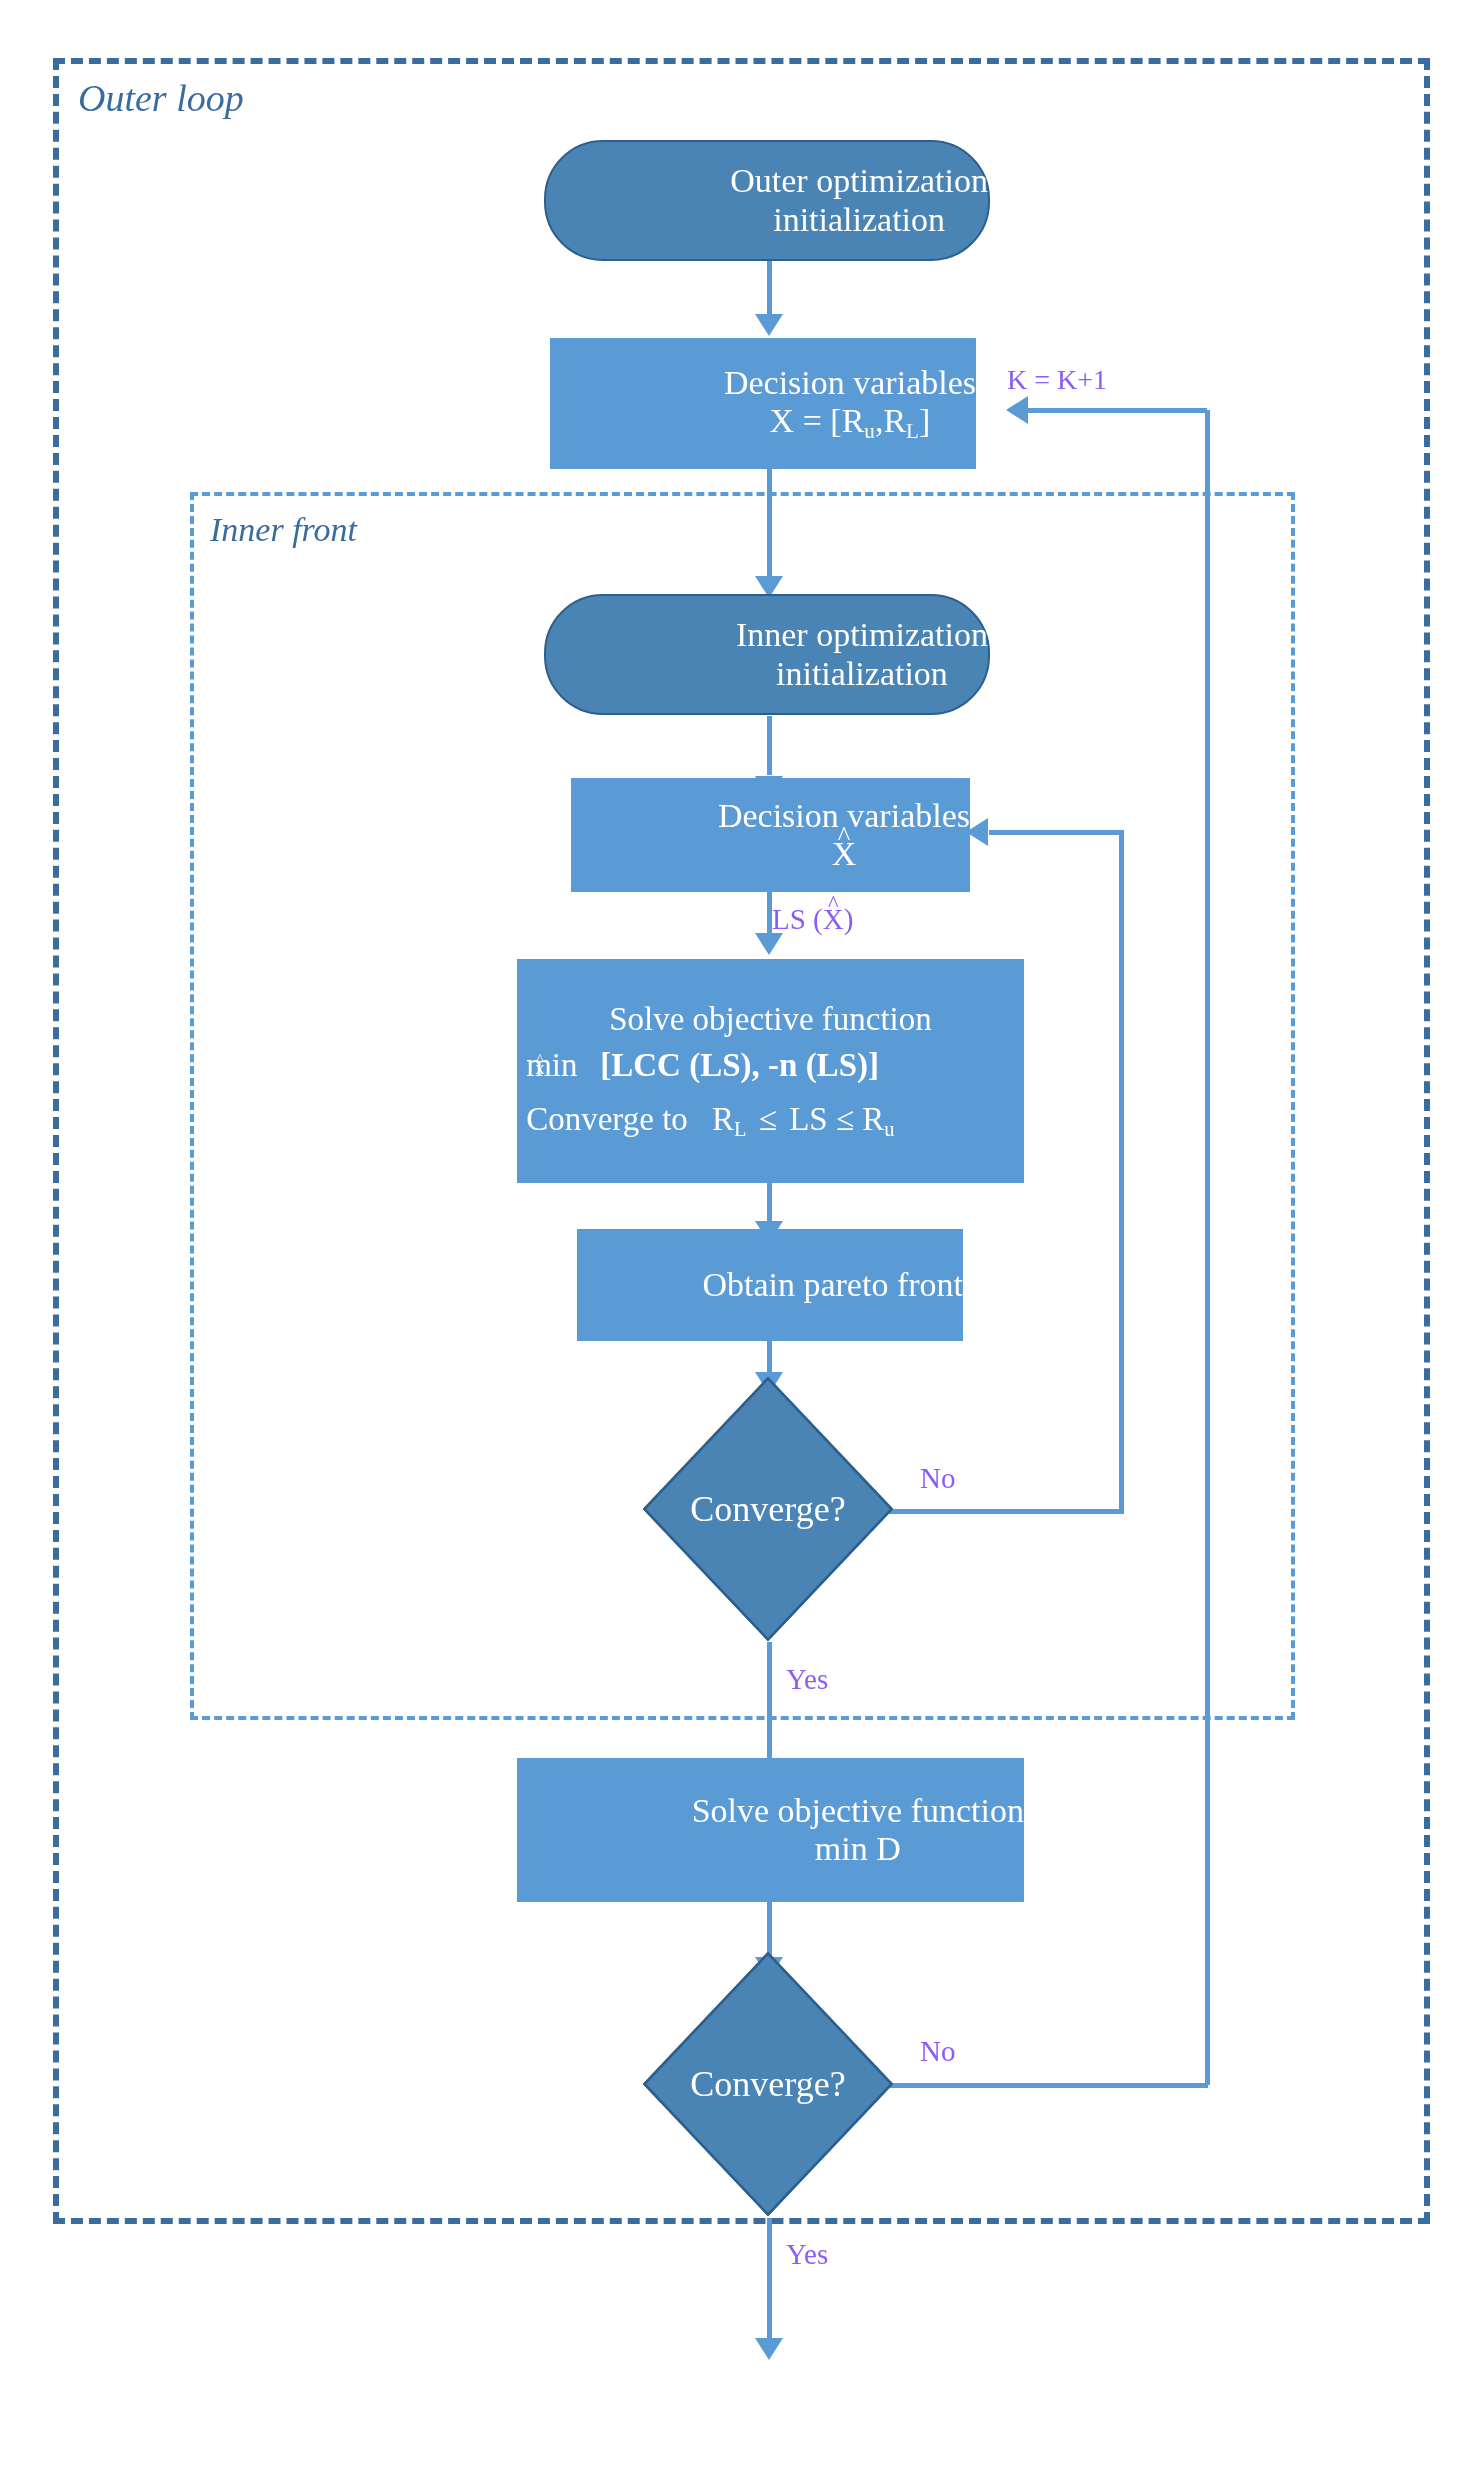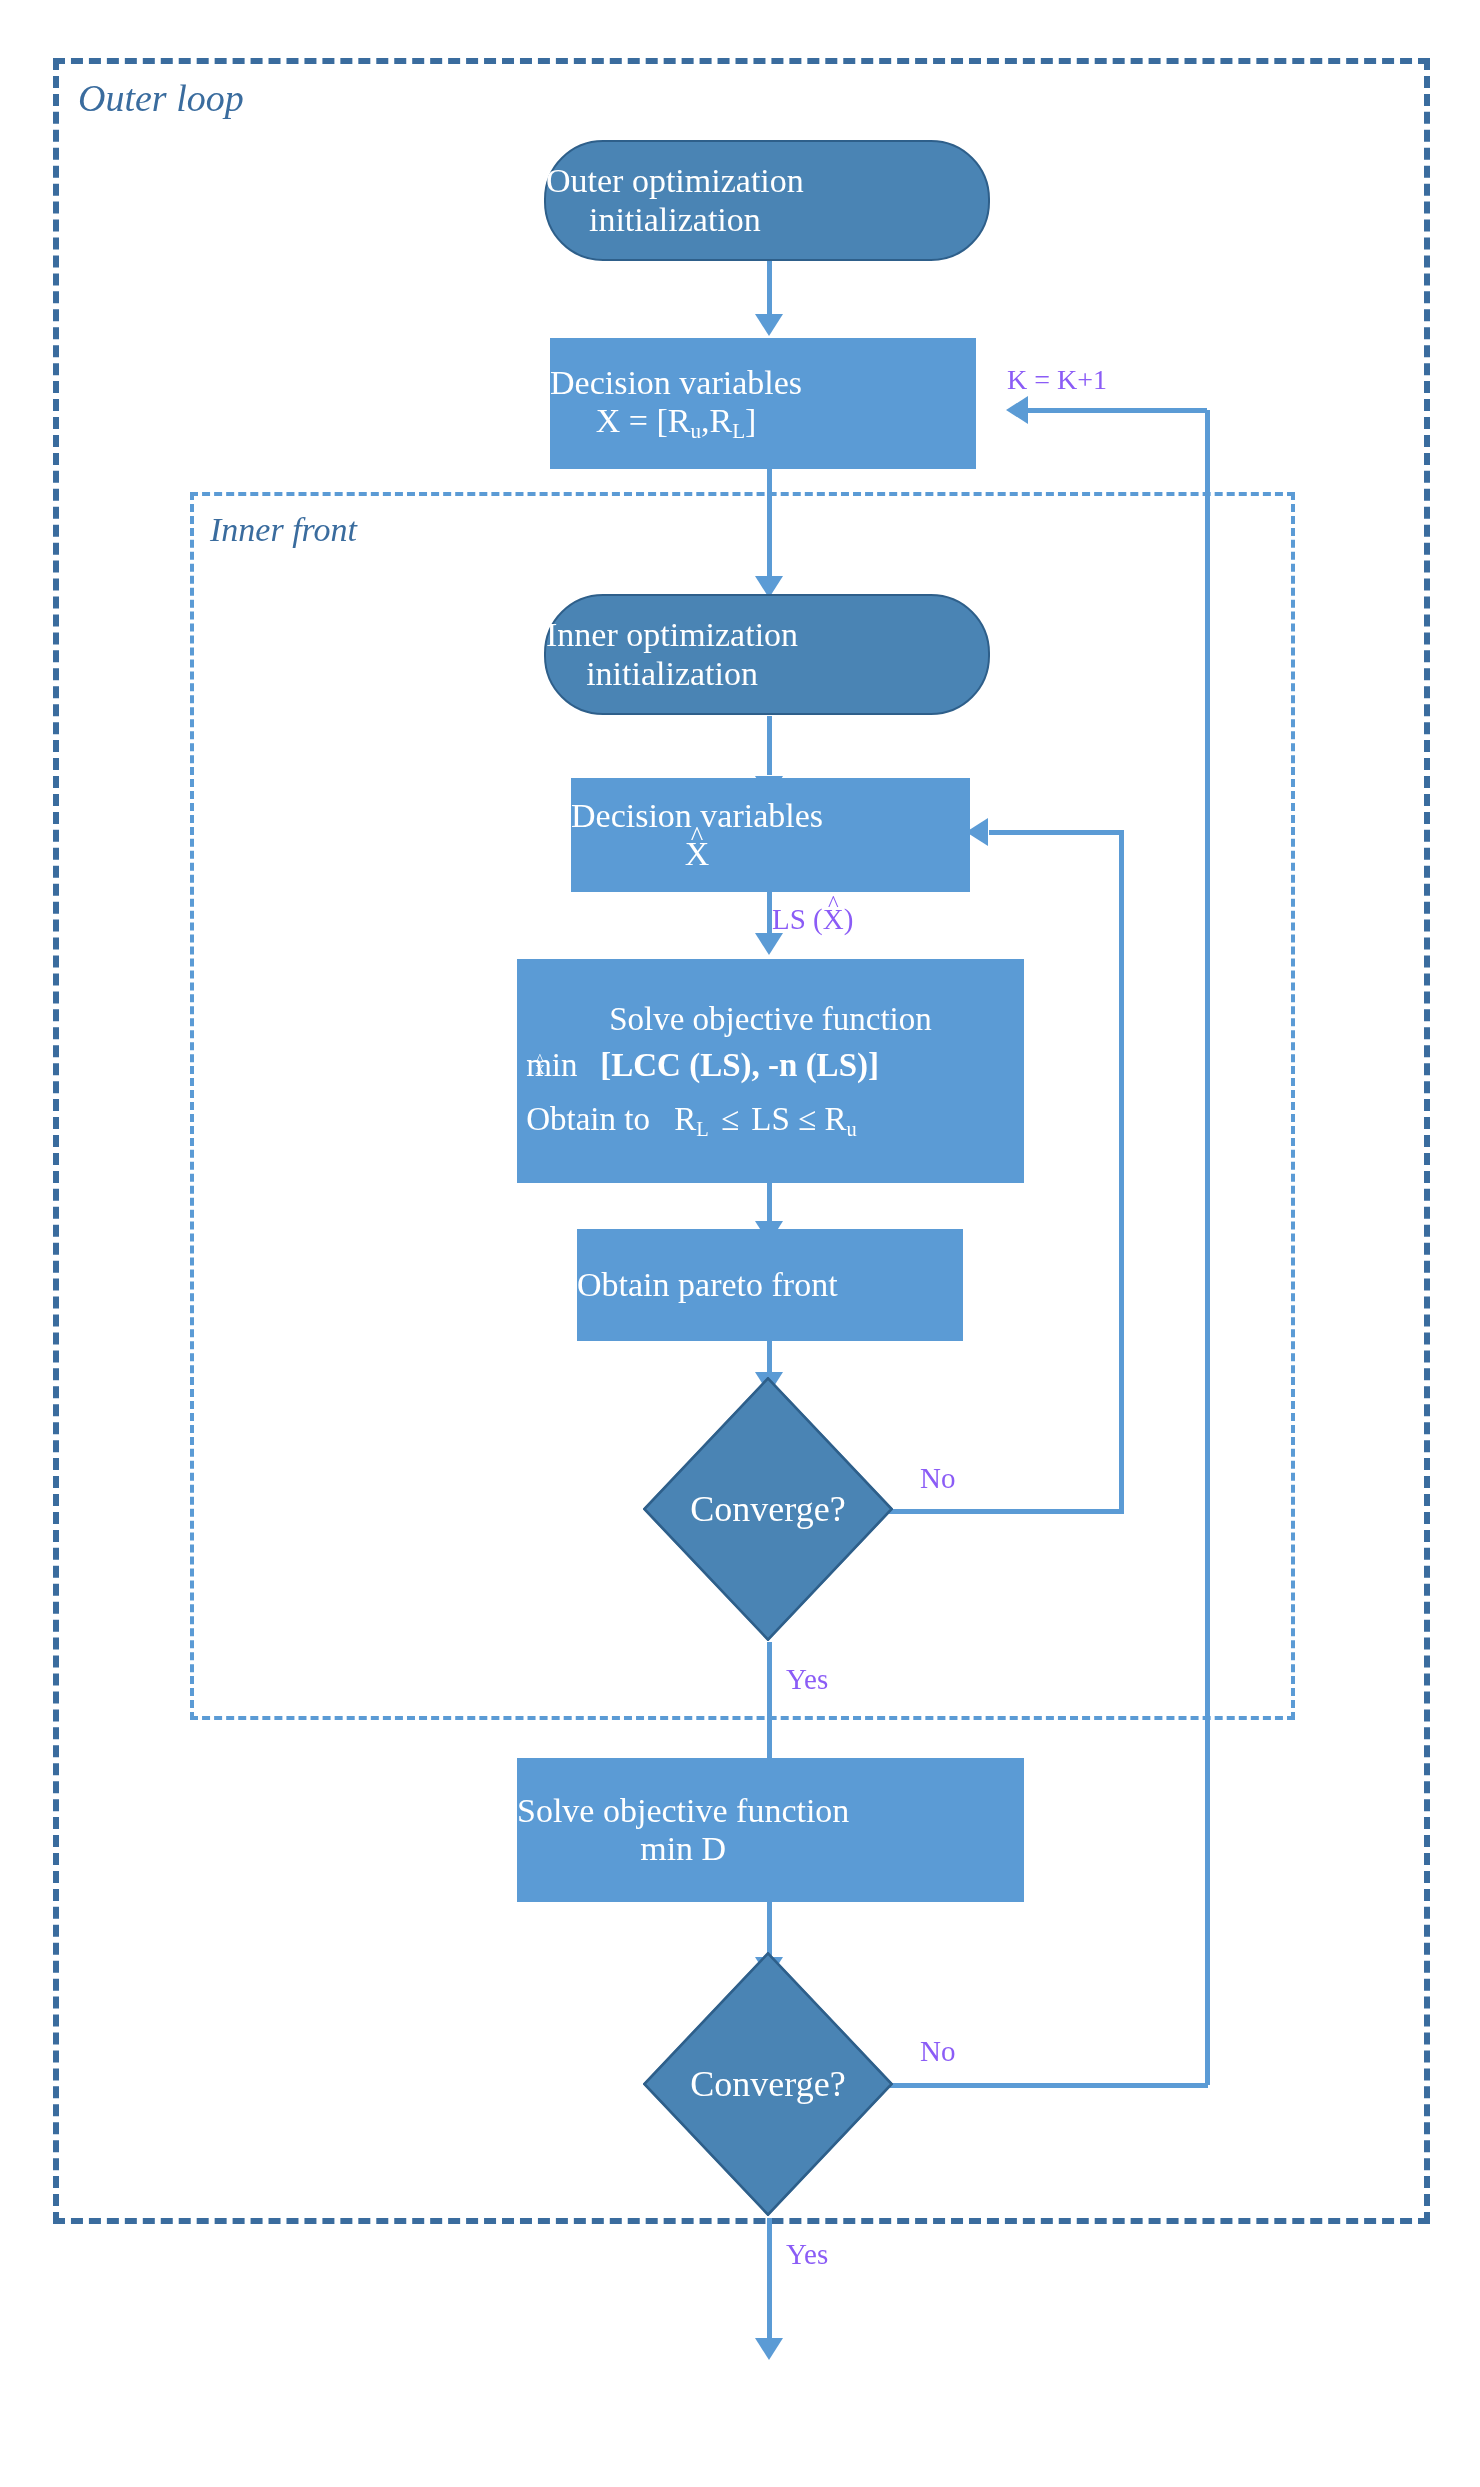--- a/index.html
+++ b/index.html
@@ -13,21 +13,21 @@
   #inner-loop-box{left:190px;top:492px;width:1105px;height:1228px;
        border:4.6px dashed #5B9BD5;}
 
   .loop-label{position:absolute;font-style:italic;color:#3A6C9E;
        font-family:"Liberation Serif", serif;white-space:nowrap;}
   #outer-loop-label{left:78px;top:76px;font-size:38px;}
   #inner-loop-label{left:210px;top:511px;font-size:34px;color:#3A6C9E;}
 
   
   .node{position:absolute;box-sizing:border-box;display:flex;
-        align-items:center;justify-content:flex-start;text-align:center;
+        align-items:center;justify-content:flex-end;text-align:center;
         color:#ffffff;font-family:"Liberation Serif", serif;
         line-height:1.12;}
   .rect{background:#5B9BD5;}
   .term{background:#4A84B4;border:2px solid #2E5F8A;border-radius:59px;}
 
   
   .diamond-wrap{position:absolute;}
   .diamond-shape{position:absolute;left:0;top:0;width:100%;height:100%;
         background:#4A84B4;
         clip-path:polygon(50% 0%,100% 50%,50% 100%,0% 50%);
@@ -146,21 +146,21 @@
               align-items:center;justify-content:flex-start;">
     <div style="width:100%;padding:0 9.2px;box-sizing:border-box;">
       <div style="text-align:center;">Solve objective function</div>
       <div style="text-align:left;margin-top:9.2px;">
         <span style="position:relative;display:inline-block;">
           <span>min</span><span class="minsub" style="position:absolute;left:9.2px;top:0.58em;"><span class="hatwrap"><span class="hat">^</span><span>x</span></span></span>
         </span>
         <span style="margin-left:14.5px;font-weight:bold;">[LCC (LS), -n (LS)]</span>
       </div>
       <div style="text-align:left;margin-top:17px;">
-        <span>Obtain to</span>
+        <span>Converge to</span>
         <span style="margin-left:16px;"><span>R</span><span class="sup">L</span></span>
         <span style="margin:0 4px;">≤</span>
         <span>LS</span>
         <span>≤</span>
         <span><span>R</span><span class="sup">u</span></span>
       </div>
     </div>
   </div>
 
   <div class="node rect" style="left:577px;top:1229px;width:386px;height:112px;font-size:34px;">

